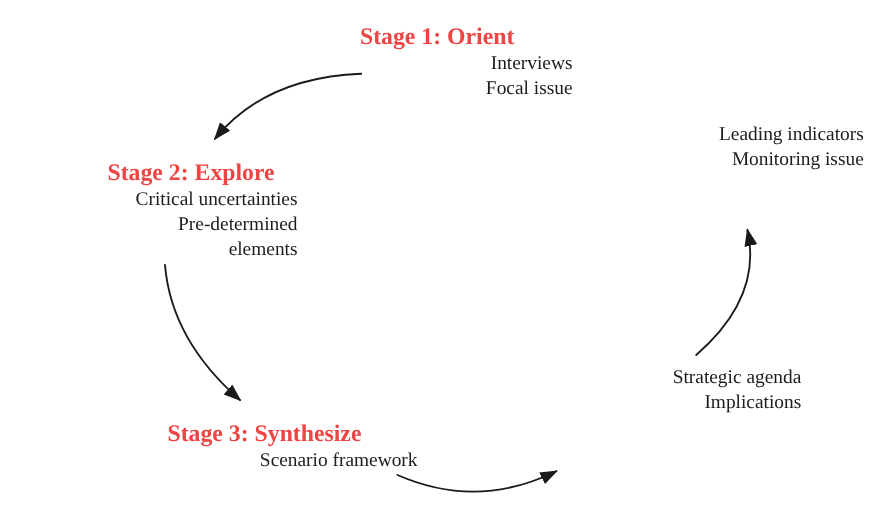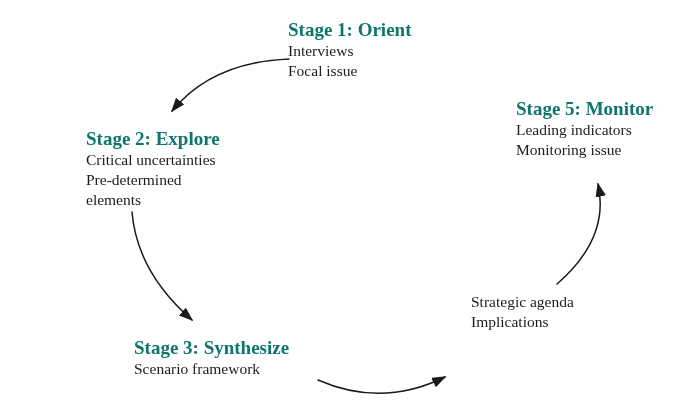--- a/index.html
+++ b/index.html
@@ -23,26 +23,27 @@
   }
   .stage {
     position: absolute;
     color: #141414;
   }
   .stage .heading {
     font-weight: bold;
     font-size: 19px;
     line-height: 22px;
     white-space: nowrap;
-    color: #0f766e;
+    color: #ef4444;
   }
   .stage .item {
     font-size: 15.5px;
     line-height: 20px;
     color: #1c1c1c;
+    text-align: right;
   }
   
   .stage-1 { left: 288px; top: 19px;  width: 170px; }
   .stage-2 { left: 38px;  top: 128px; width: 152px; margin-left: 48px; }
   .stage-3 { left: 134px; top: 337px; width: 200px; }
   .stage-4 { left: 471px; top: 292px; width: 170px; }
   .stage-5 { left: 516px; top: 98px;  width: 175px; }
 </style>
 </head>
 <body>
@@ -77,18 +78,17 @@
     <div class="heading">Stage 3: Synthesize</div>
     <div class="item">Scenario framework</div>
   </div>
 
   <div class="stage stage-4">
     <div class="item">Strategic agenda</div>
     <div class="item">Implications</div>
   </div>
 
   <div class="stage stage-5">
-    <div class="heading">Stage 5: Monitor</div>
     <div class="item">Leading indicators</div>
     <div class="item">Monitoring issue</div>
   </div>
 
 </div>
 
 </body></html>

